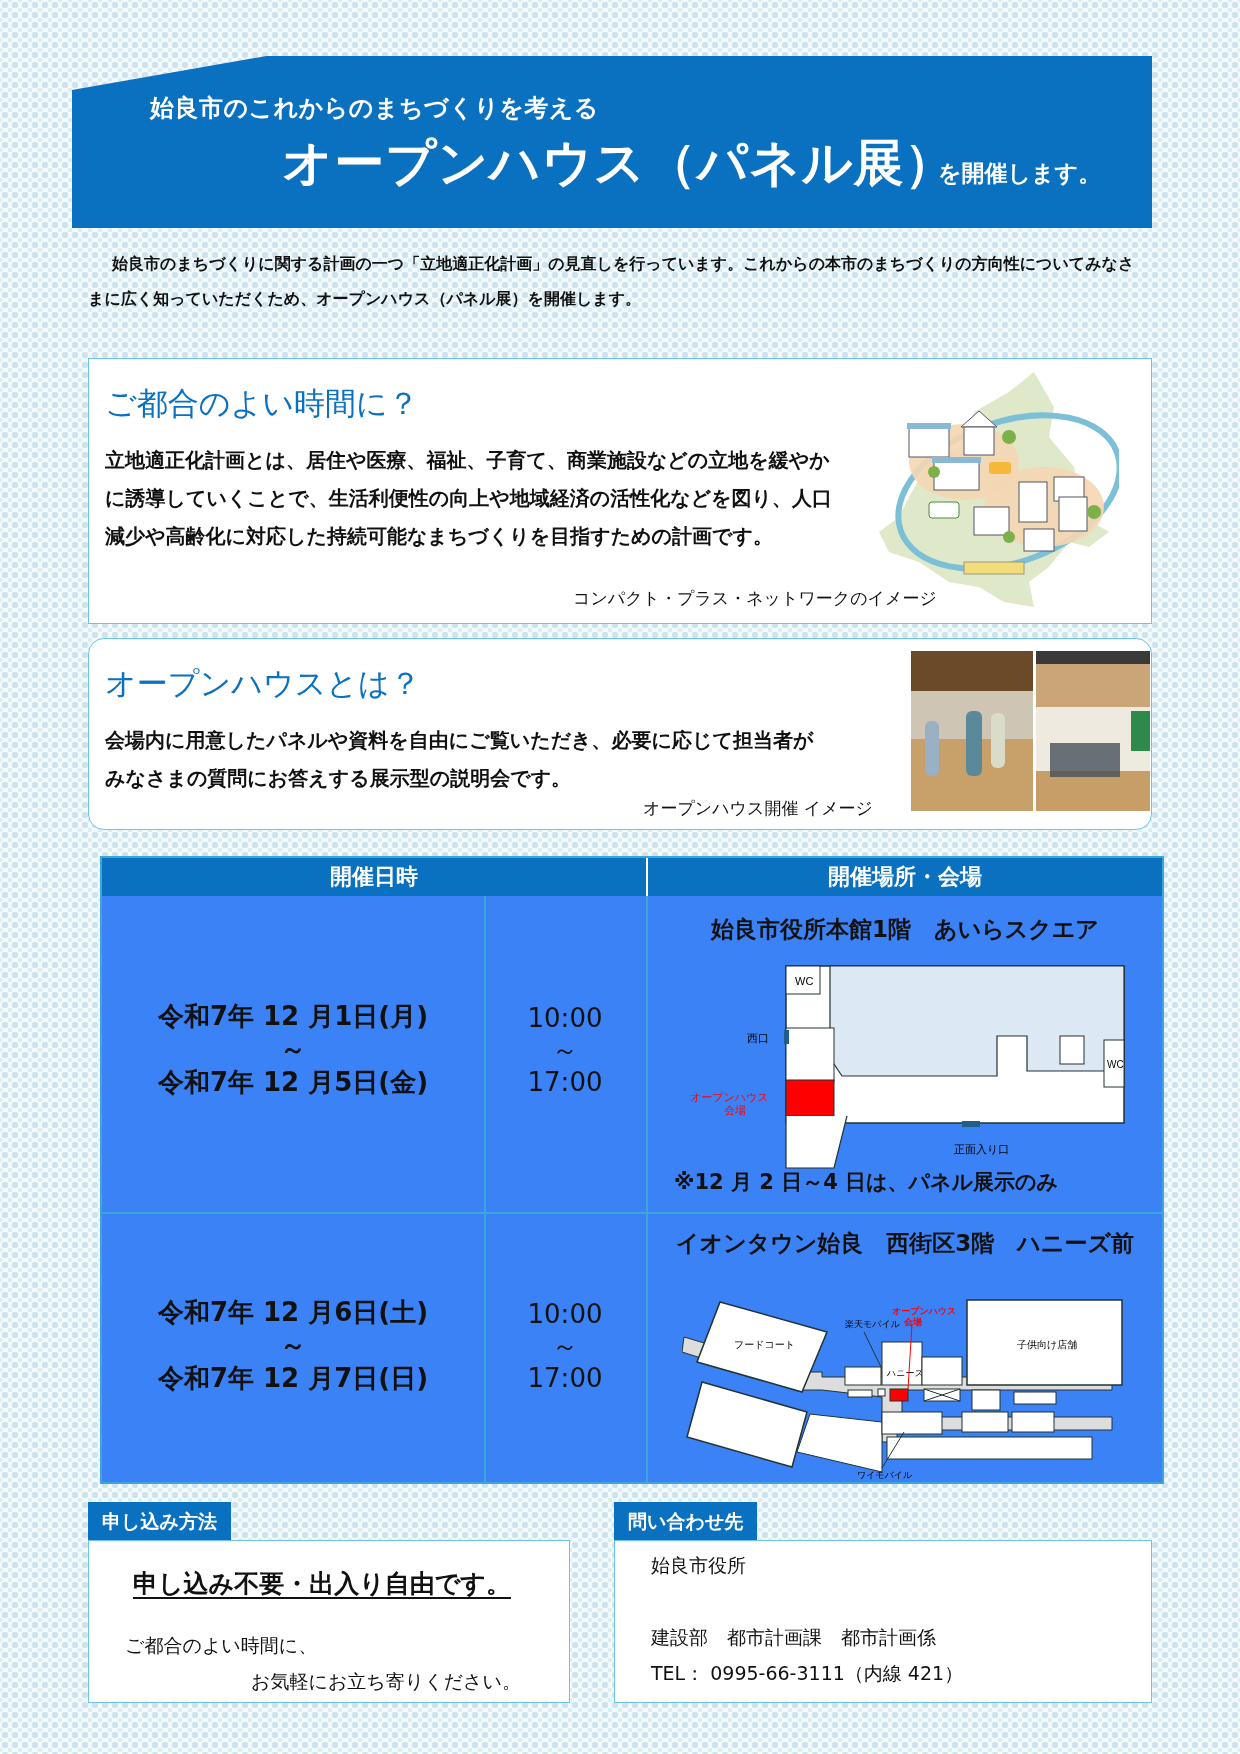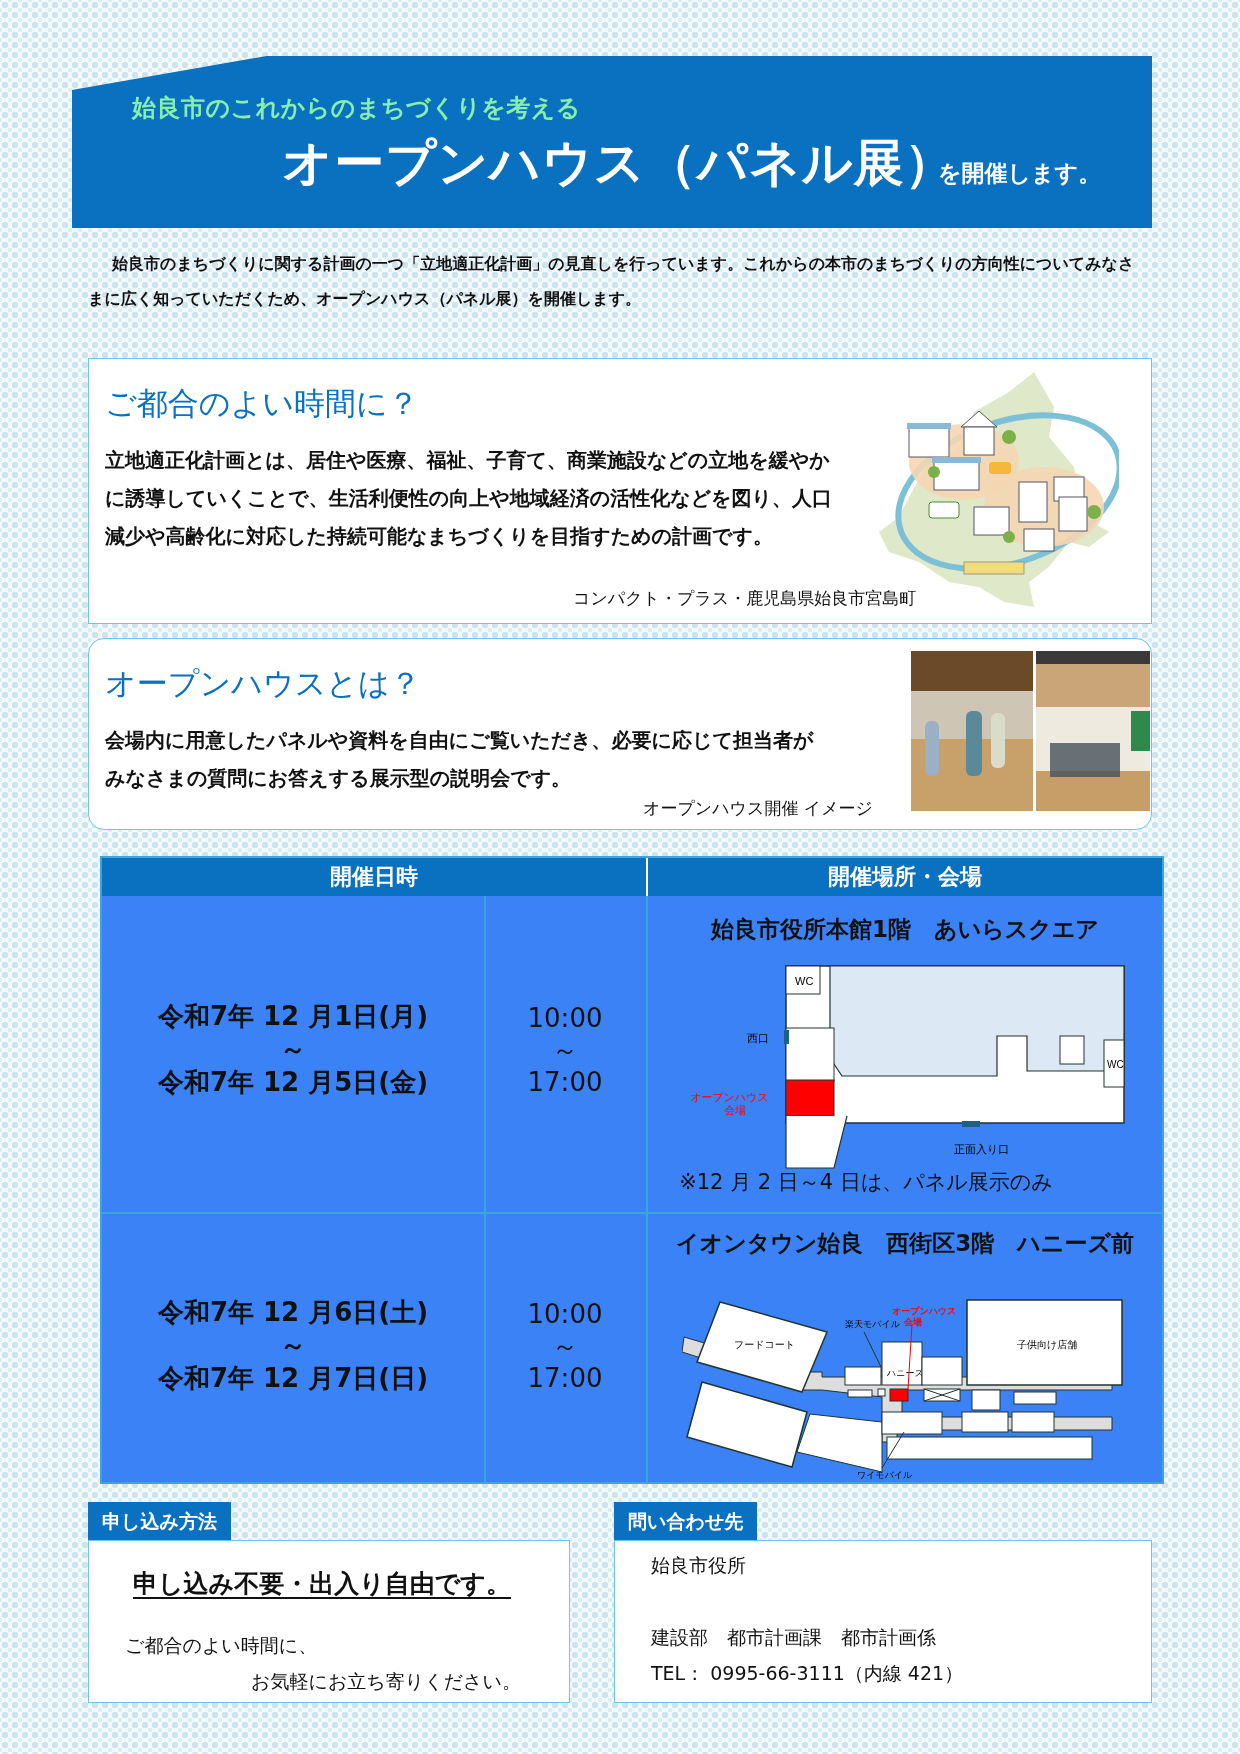--- a/index.html
+++ b/index.html
@@ -18,21 +18,21 @@
   }
   .abs { position: absolute; }
 
   
   .banner {
     position: absolute; left: 72px; top: 56px; width: 1080px; height: 172px;
     background: #0a70c0;
     clip-path: polygon(0 34px, 18% 0, 100% 0, 100% 100%, 0 100%);
   }
   .banner .sub {
-    position: absolute; left: 60px; top: 36px; color: #86efac;
+    position: absolute; left: 78px; top: 36px; color: #ffffff;
     font-size: 24px; font-weight: bold; letter-spacing: 0.5px;
   }
   .banner .title {
     position: absolute; left: 210px; top: 74px; color: #fff;
     font-size: 50px; font-weight: bold; letter-spacing: 1px;
   }
   .banner .tail {
     position: absolute; left: 866px; top: 102px; color: #fff;
     font-size: 23px; font-weight: bold;
   }
@@ -93,21 +93,21 @@
   <div class="sub">始良市のこれからのまちづくりを考える</div>
   <div class="title">オープンハウス（パネル展）</div>
   <div class="tail">を開催します。</div>
 </div>
 
 <div class="intro">始良市のまちづくりに関する計画の一つ「立地適正化計画」の見直しを行っています。これからの本市のまちづくりの方向性についてみなさまに広く知っていただくため、オープンハウス（パネル展）を開催します。</div>
 
 <div class="card" style="left:88px; top:358px; width:1064px; height:266px;">
   <h2 style="left:16px; top:24px;">ご都合のよい時間に？</h2>
   <div class="body" style="left:16px; top:82px; width:740px;">立地適正化計画とは、居住や医療、福祉、子育て、商業施設などの立地を緩やかに誘導していくことで、生活利便性の向上や地域経済の活性化などを図り、人口減少や高齢化に対応した持続可能なまちづくりを目指すための計画です。</div>
-  <div class="caption" style="left:484px; top:228px;">コンパクト・プラス・鹿児島県始良市宮島町</div>
+  <div class="caption" style="left:484px; top:228px;">コンパクト・プラス・ネットワークのイメージ</div>
   <svg class="illus" viewBox="0 0 250 240">
     <path d="M40 130 L60 95 L90 80 L105 45 L140 25 L165 5 L185 40 L180 70 L205 100 L215 150 L240 165 L220 180 L200 175 L180 200 L160 215 L165 240 L135 235 L110 220 L80 215 L50 195 L20 185 L10 165 L30 150 Z" fill="#dfe8c8"></path>
     <ellipse cx="140" cy="125" rx="115" ry="70" fill="none" stroke="#7cc0d8" stroke-width="6" transform="rotate(-20 140 125)"></ellipse>
     <ellipse cx="95" cy="95" rx="55" ry="38" fill="#f5d6b2" opacity="0.9"></ellipse>
     <ellipse cx="175" cy="140" rx="60" ry="40" fill="#f5d6b2" opacity="0.9"></ellipse>
     <rect x="40" y="60" width="40" height="30" fill="#fff" stroke="#556" stroke-width="1"></rect>
     <rect x="38" y="56" width="44" height="6" fill="#8ab9d6"></rect>
     <polygon points="92,60 110,44 128,60" fill="#fff" stroke="#556"></polygon>
     <rect x="95" y="60" width="30" height="28" fill="#fff" stroke="#556"></rect>
     <rect x="65" y="95" width="45" height="28" fill="#fff" stroke="#556"></rect>
@@ -173,21 +173,21 @@
     <rect x="124" y="70" width="48" height="53" fill="#fff" stroke="#233"></rect>
     <rect x="124" y="122" width="48" height="36" fill="#ff0000" stroke="#233"></rect>
     <path d="M124 158 L124 210 L172 210 L185 158" fill="#fff" stroke="#233" stroke-width="1.2"></path>
     <rect x="122" y="72" width="5" height="14" fill="#1f5f8a"></rect>
     <rect x="300" y="163" width="18" height="6" fill="#1f5f8a"></rect>
     <text x="85" y="84" font-size="11" font-family="Liberation Sans, sans-serif">西口</text>
     <text x="28" y="143" font-size="11" fill="#ff0000" font-family="Liberation Sans, sans-serif">オープンハウス</text>
     <text x="62" y="156" font-size="11" fill="#ff0000" font-family="Liberation Sans, sans-serif">会場</text>
     <text x="292" y="195" font-size="11" font-family="Liberation Sans, sans-serif">正面入り口</text>
   </svg>
-  <div class="venue-title" style="left:546px; top:310px; width:436px; font-weight:normal; font-size:21px;">※12 月 2 日～4 日は、パネル展示のみ</div>
+  <div class="venue-title" style="left:546px; top:310px; width:436px; font-weight:bold; font-size:21px;">※12 月 2 日～4 日は、パネル展示のみ</div>
 
   <div class="datecell" style="left:0; top:436px; width:382px;">
     <div>令和7年 12 月6日(土)</div>
     <div style="line-height:30px;">～</div>
     <div>令和7年 12 月7日(日)</div>
   </div>
   <div class="timecell" style="left:382px; top:440px; width:162px;">
     <div>10:00</div>
     <div>～</div>
     <div>17:00</div>

